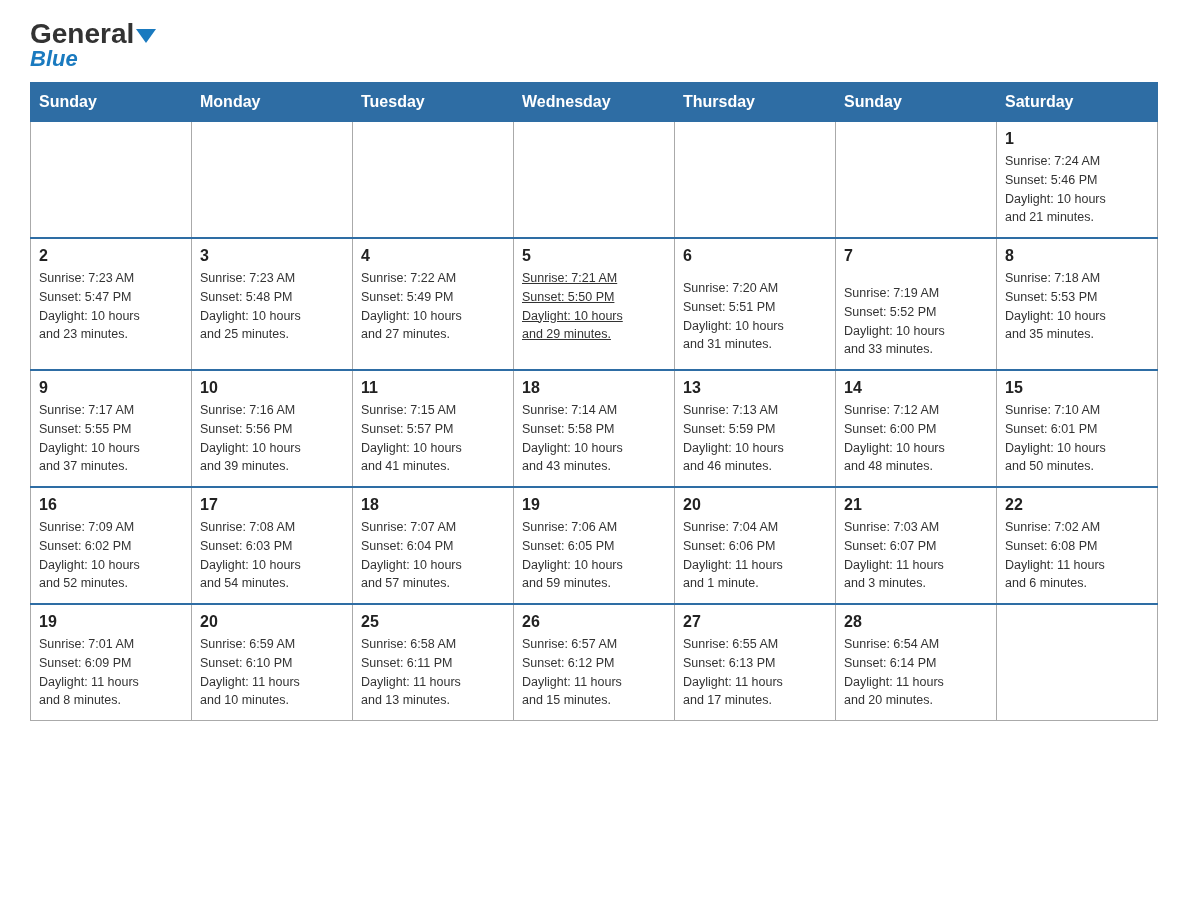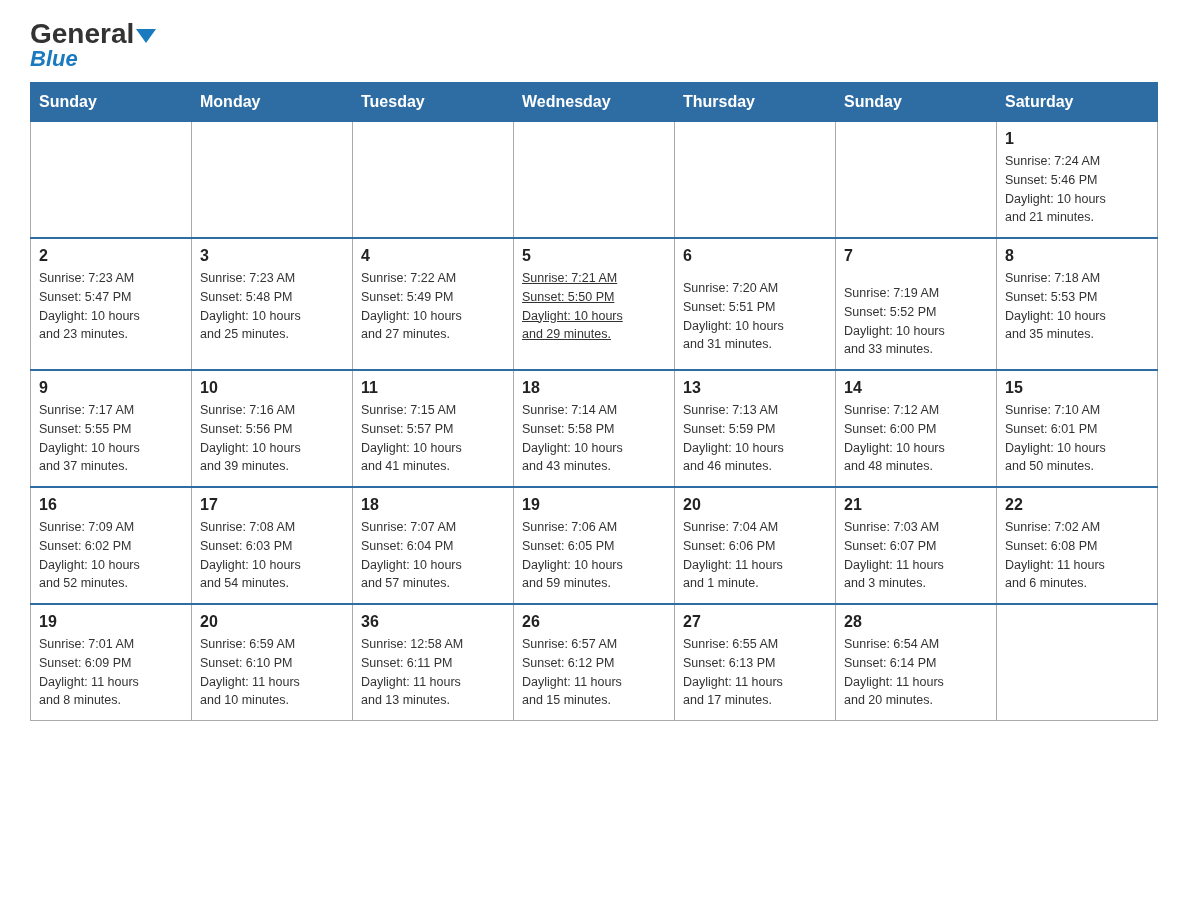--- a/index.html
+++ b/index.html
@@ -311,22 +311,22 @@
 and 8 minutes.</div>
         </td>
         <td>
           <span class="day-number">20</span>
           <div class="day-info" style="white-space: pre-line;">Sunrise: 6:59 AM
 Sunset: 6:10 PM
 Daylight: 11 hours
 and 10 minutes.</div>
         </td>
         <td>
-          <span class="day-number">36</span>
-          <div class="day-info" style="white-space: pre-line;">Sunrise: 12:58 AM
+          <span class="day-number">25</span>
+          <div class="day-info" style="white-space: pre-line;">Sunrise: 6:58 AM
 Sunset: 6:11 PM
 Daylight: 11 hours
 and 13 minutes.</div>
         </td>
         <td>
           <span class="day-number">26</span>
           <div class="day-info" style="white-space: pre-line;">Sunrise: 6:57 AM
 Sunset: 6:12 PM
 Daylight: 11 hours
 and 15 minutes.</div>

